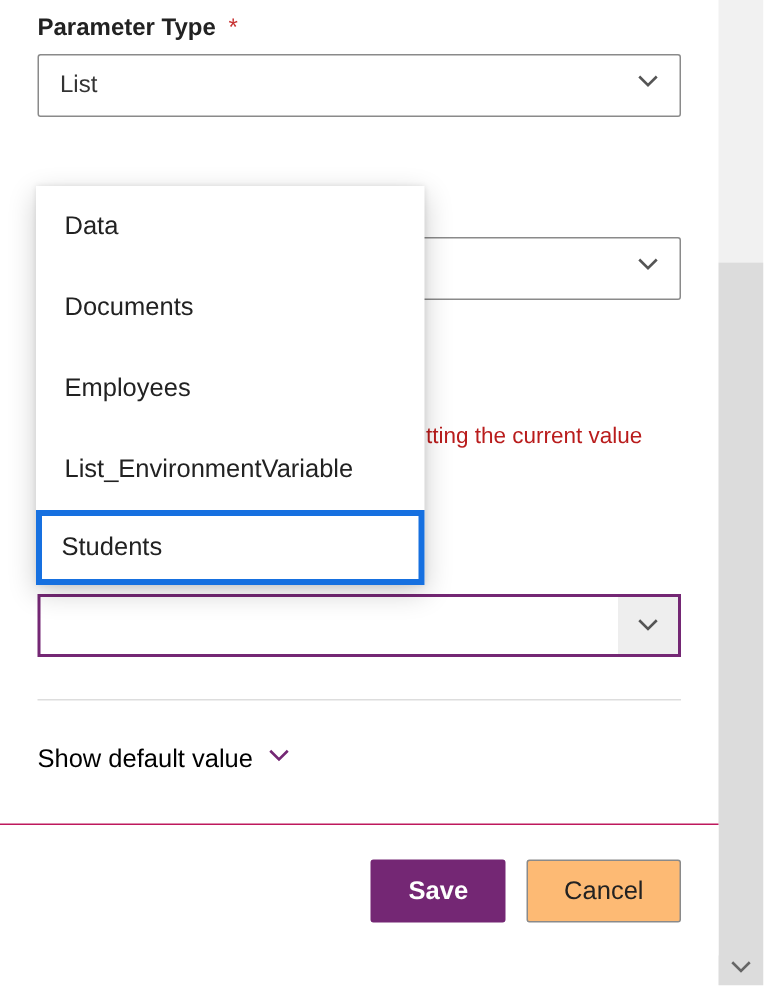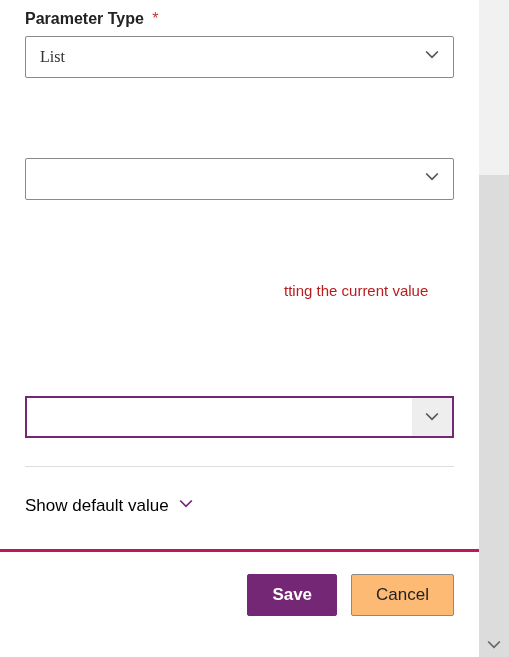--- a/index.html
+++ b/index.html
@@ -39,21 +39,20 @@
 
   .select-box {
     width: 100%;
     height: 42px;
     border: 1px solid #8a8a8a;
     border-radius: 2px;
     display: flex;
     align-items: center;
     padding: 0 14px;
     position: relative;
-    font-family: Liberation Serif, serif;
   }
   .select-box .value { font-size: 16px; color: #333; }
 
   .chev {
     position: absolute;
     right: 14px;
     top: 50%;
     transform: translateY(-50%);
   }
 
@@ -123,21 +122,21 @@
     color: #000000;
     font-size: 17px;
     display:flex; align-items:center; gap:10px;
     cursor:pointer;
   }
 
   .footer-bar {
     position:absolute;
     left:0; width:479px;
     top:549px;
-    border-top:3px solid #be185d;
+    border-top:1px solid #be185d;
     height: 88px;
     display:flex; align-items:center; justify-content:flex-end;
     padding:0 25px; gap:14px;
     background:#fff;
   }
   .btn {
     height: 42px;
     padding: 0 24px;
     font-size: 17px;
     font-family: inherit;
@@ -190,20 +189,27 @@
       <span class="chev">
         <svg class="chev-svg" viewBox="0 0 12 12">
             <path d="M1 3 L6 8 L11 3" fill="none" stroke="#555" stroke-width="1.5"></path>
           </svg>
       </span>
     </div>
   </div>
 
   <div class="helper-fragment">tting the current value</div>
 
+  <div class="dropdown-pop">
+    <div class="dropdown-option">Data</div>
+    <div class="dropdown-option">Documents</div>
+    <div class="dropdown-option">Employees</div>
+    <div class="dropdown-option">List_EnvironmentVariable</div>
+    <div class="dropdown-option highlighted">Students</div>
+  </div>
 
   <div class="current-list-select">
     <span class="value"></span>
     <span class="chev-btn">
       <svg class="chev-svg" viewBox="0 0 12 12">
           <path d="M1 3 L6 8 L11 3" fill="none" stroke="#555" stroke-width="1.5"></path>
         </svg>
     </span>
   </div>
 

